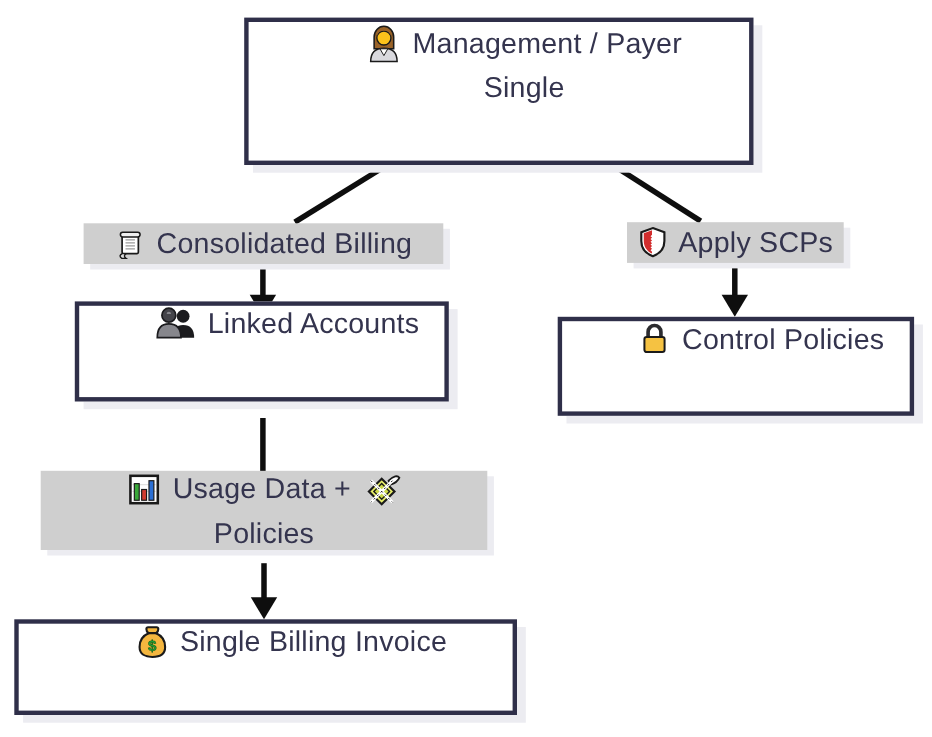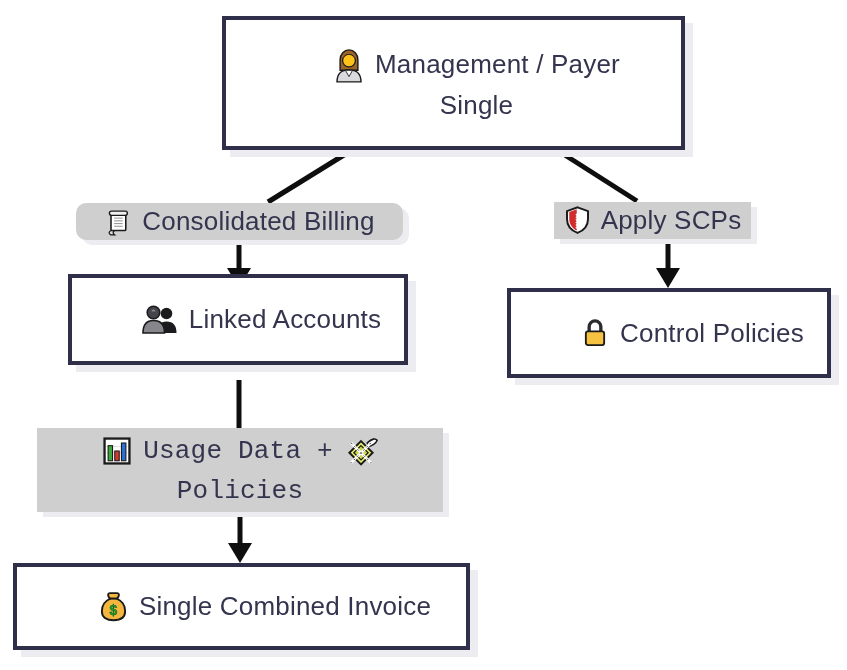--- a/index.html
+++ b/index.html
@@ -5,21 +5,21 @@
   html,body{margin:0;padding:0;background:#ffffff;}
   .canvas{
     position:relative;width:847px;height:670px;background:#ffffff;
     font-family:"Liberation Sans",sans-serif;color:#34344e;overflow:hidden;
   }
   .edges{position:absolute;left:0;top:0;width:847px;height:670px;pointer-events:none;}
 
   .node{
     position:absolute;box-sizing:border-box;background:#ffffff;
     border:4px solid #2f2f49;box-shadow:8px 7px 0 #ececf1;
-    display:flex;align-items:center;justify-content:center;
+    display:flex;align-items:flex-start;justify-content:center;
     font-size:26px;font-weight:500;letter-spacing:.2px;padding-left:46px;
   }
   .edge-label{
     position:absolute;box-sizing:border-box;background:#cfcfcf;
     box-shadow:6px 5px 0 #ececf1;
     display:flex;align-items:center;justify-content:center;
     font-size:26px;font-weight:500;letter-spacing:.2px;
   }
   .row{display:flex;align-items:center;justify-content:center;gap:10px;}
   .stack{display:flex;flex-direction:column;align-items:center;gap:6px;}
@@ -57,38 +57,38 @@
           </svg>
         </span>
         <span class="txt">Management / Payer</span>
       </div>
       <div class="row">
         <span class="txt">Single</span>
       </div>
     </div>
   </div>
 
-  <div class="edge-label" style="left:76px;top:203px;width:327px;height:37px;border-radius:10px;">
+  <div class="edge-label" style="left:76px;top:203px;width:327px;height:37px;">
     <div class="row">
       <span class="icon">
         <svg width="28" height="30" viewBox="0 0 36 36">
           <rect x="9" y="6" width="19" height="23" rx="1.5" fill="#ffffff" stroke="#1a1a1a" stroke-width="2"></rect>
           <rect x="7" y="4" width="23" height="5.5" rx="2.7" fill="#efefef" stroke="#1a1a1a" stroke-width="1.8"></rect>
           <path d="M9,29 q-4.5,2.5 -0.5,5.5 l5,0 q-3.5,-2.5 0,-5.5 Z" fill="#dddddd" stroke="#1a1a1a" stroke-width="1.6"></path>
           <line x1="13" y1="13" x2="24" y2="13" stroke="#9a9a9a" stroke-width="1.4"></line>
           <line x1="13" y1="16.5" x2="24" y2="16.5" stroke="#9a9a9a" stroke-width="1.4"></line>
           <line x1="13" y1="20" x2="24" y2="20" stroke="#9a9a9a" stroke-width="1.4"></line>
           <line x1="13" y1="23.5" x2="24" y2="23.5" stroke="#9a9a9a" stroke-width="1.4"></line>
         </svg>
       </span>
       <span class="txt">Consolidated Billing</span>
     </div>
   </div>
 
-  <div class="edge-label" style="left:554px;top:202px;width:197px;height:37px;">
+  <div class="edge-label" style="left:570px;top:202px;width:197px;height:37px;">
     <div class="row">
       <span class="icon">
         <svg width="27" height="31" viewBox="0 0 36 40">
           <path d="M18,2.5 L32,7.5 V18 C32,27.5 26,33.5 18,36.5 C10,33.5 4,27.5 4,18 V7.5 Z" fill="#ffffff" stroke="#1a1a1a" stroke-width="2.6"></path>
           <path d="M17,5 L7,8.8 V18 C7,25.6 11.5,30.6 17,33.4 L17,31 l-1.8,-1.7 1.8,-1.7 -1.8,-1.7 1.8,-1.7 -1.8,-1.7 1.8,-1.7 -1.8,-1.7 1.8,-1.7 -1.8,-1.7 1.8,-1.7 -1.8,-1.7 1.8,-1.7 Z" fill="#d22d2d"></path>
         </svg>
       </span>
       <span class="txt">Apply SCPs</span>
     </div>
   </div>
@@ -113,21 +113,21 @@
       <span class="icon">
         <svg width="30" height="32" viewBox="0 0 36 38">
           <path d="M11,18 V11.5 a7,7 0 0 1 14,0 V18" fill="none" stroke="#2b2b2f" stroke-width="4"></path>
           <rect x="7" y="17" width="22" height="16.5" rx="2.5" fill="#f5c242" stroke="#1a1a1a" stroke-width="2.2"></rect>
         </svg>
       </span>
       <span class="txt">Control Policies</span>
     </div>
   </div>
 
-  <div class="edge-label" style="left:37px;top:428px;width:406px;height:84px;font-family:Liberation Mono, monospace;">
+  <div class="edge-label" style="left:37px;top:428px;width:406px;height:72px;">
     <div class="stack" style="gap:8px;">
       <div class="row">
         <span class="icon">
           <svg width="32" height="32" viewBox="0 0 36 36">
             <rect x="4" y="4" width="28" height="28" fill="#ffffff" stroke="#1a1a1a" stroke-width="2.6"></rect>
             <line x1="6" y1="13" x2="30" y2="13" stroke="#e2e2e2" stroke-width="1.2"></line>
             <line x1="6" y1="20" x2="30" y2="20" stroke="#e2e2e2" stroke-width="1.2"></line>
             <rect x="8" y="12" width="5" height="17" fill="#3aa83a" stroke="#1a1a1a" stroke-width="1.2"></rect>
             <rect x="15.5" y="18" width="5" height="11" fill="#d23b2f" stroke="#1a1a1a" stroke-width="1.2"></rect>
             <rect x="23" y="9" width="5" height="20" fill="#2b6fd4" stroke="#1a1a1a" stroke-width="1.2"></rect>
@@ -152,17 +152,17 @@
 
   <div class="node" style="left:13px;top:563px;width:457px;height:87px;">
     <div class="row">
       <span class="icon">
         <svg width="31" height="33" viewBox="0 0 36 38">
           <path d="M14,10 C10.5,6.5 11.5,3.5 13.5,3.5 L22.5,3.5 C24.5,3.5 25.5,6.5 22,10 C29,13 31.5,18.5 31.5,24.5 C31.5,32 25.5,35 18,35 C10.5,35 4.5,32 4.5,24.5 C4.5,18.5 7,13 14,10 Z" fill="#f4b63f" stroke="#1a1a1a" stroke-width="2.2"></path>
           <path d="M12.5,9.8 L23.5,9.8" stroke="#1a1a1a" stroke-width="2.4"></path>
           <text x="18" y="29" font-family="Liberation Sans, sans-serif" font-size="16" font-weight="bold" fill="#21a038" stroke="#0c5c14" stroke-width="0.6" text-anchor="middle">$</text>
         </svg>
       </span>
-      <span class="txt">Single Combined Invoice</span>
+      <span class="txt">Single Billing Invoice</span>
     </div>
   </div>
 
 </div>
 
 </body></html>

